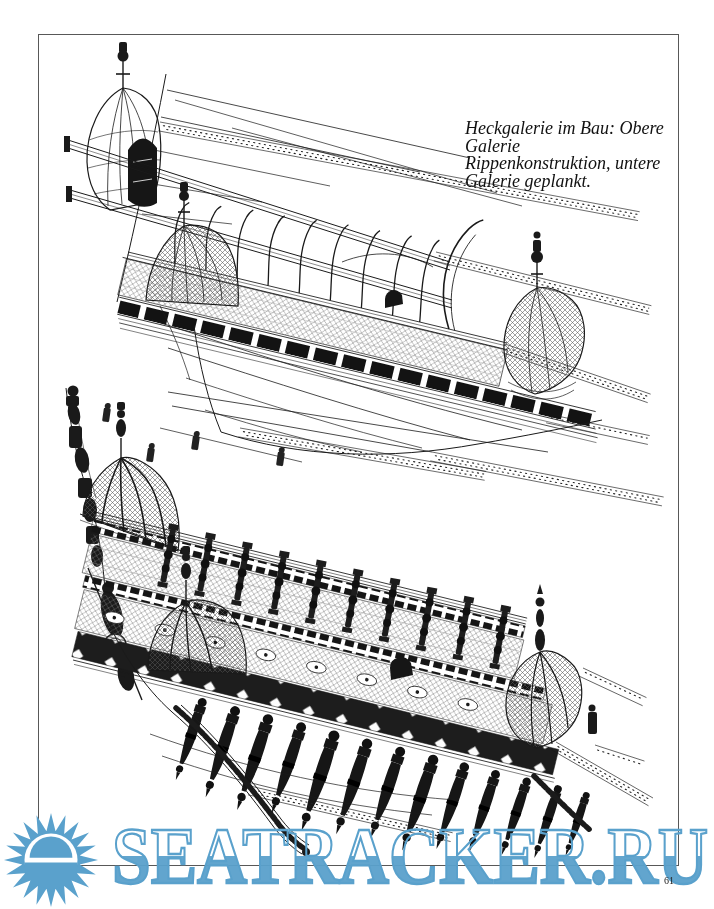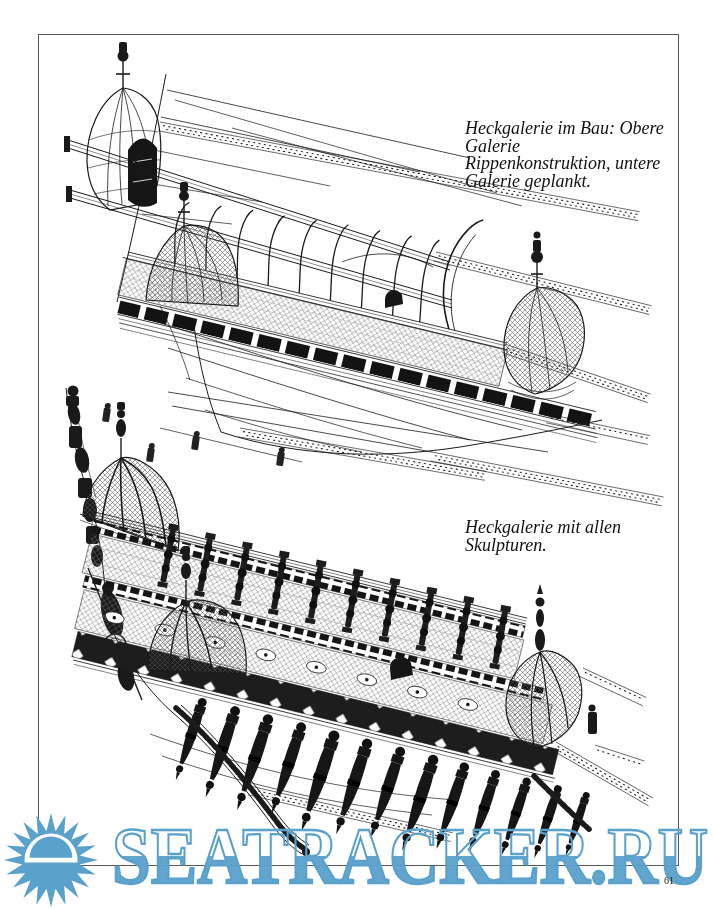--- a/index.html
+++ b/index.html
@@ -420,21 +420,20 @@
         <line class="ln t6" x1="0" y1="0" x2="52" y2="0"></line>
         <line class="dot" x1="4" y1="4" x2="50" y2="4"></line>
       </g>
     </g>
   </g>
 </svg>
 
 <div class="caption" id="cap1">Heckgalerie im Bau: Obere Galerie
 Rippenkonstruktion, untere
 Galerie geplankt.</div>
-<div class="caption" id="cap2">Heckgalerie mit allen Skulpturen.</div>
 
 <svg class="wm" width="714" height="909" viewBox="0 0 714 909">
   <defs>
     <clipPath id="wmclip">
           <rect x="0" y="856" width="714" height="60"></rect>
         </clipPath>
   </defs>
   <g transform="translate(51,860) scale(.855)">
     <polygon class="sun" points="55,0 33.6,5.3 52.3,17 30.3,15.4 44.5,32.3 24,24 32.3,44.5 15.4,30.3 17,52.3 5.3,33.6 0,55 -5.3,33.6 -17,52.3 -15.4,30.3 -32.3,44.5 -24,24 -44.5,32.3 -30.3,15.4 -52.3,17 -33.6,5.3 -55,0 -33.6,-5.3 -52.3,-17 -30.3,-15.4 -44.5,-32.3 -24,-24 -32.3,-44.5 -15.4,-30.3 -17,-52.3 -5.3,-33.6 0,-55 5.3,-33.6 17,-52.3 15.4,-30.3 32.3,-44.5 24,-24 44.5,-32.3 30.3,-15.4 52.3,-17 33.6,-5.3"></polygon>
     <circle cx="0" cy="0" r="31" fill="#ffffff"></circle>

